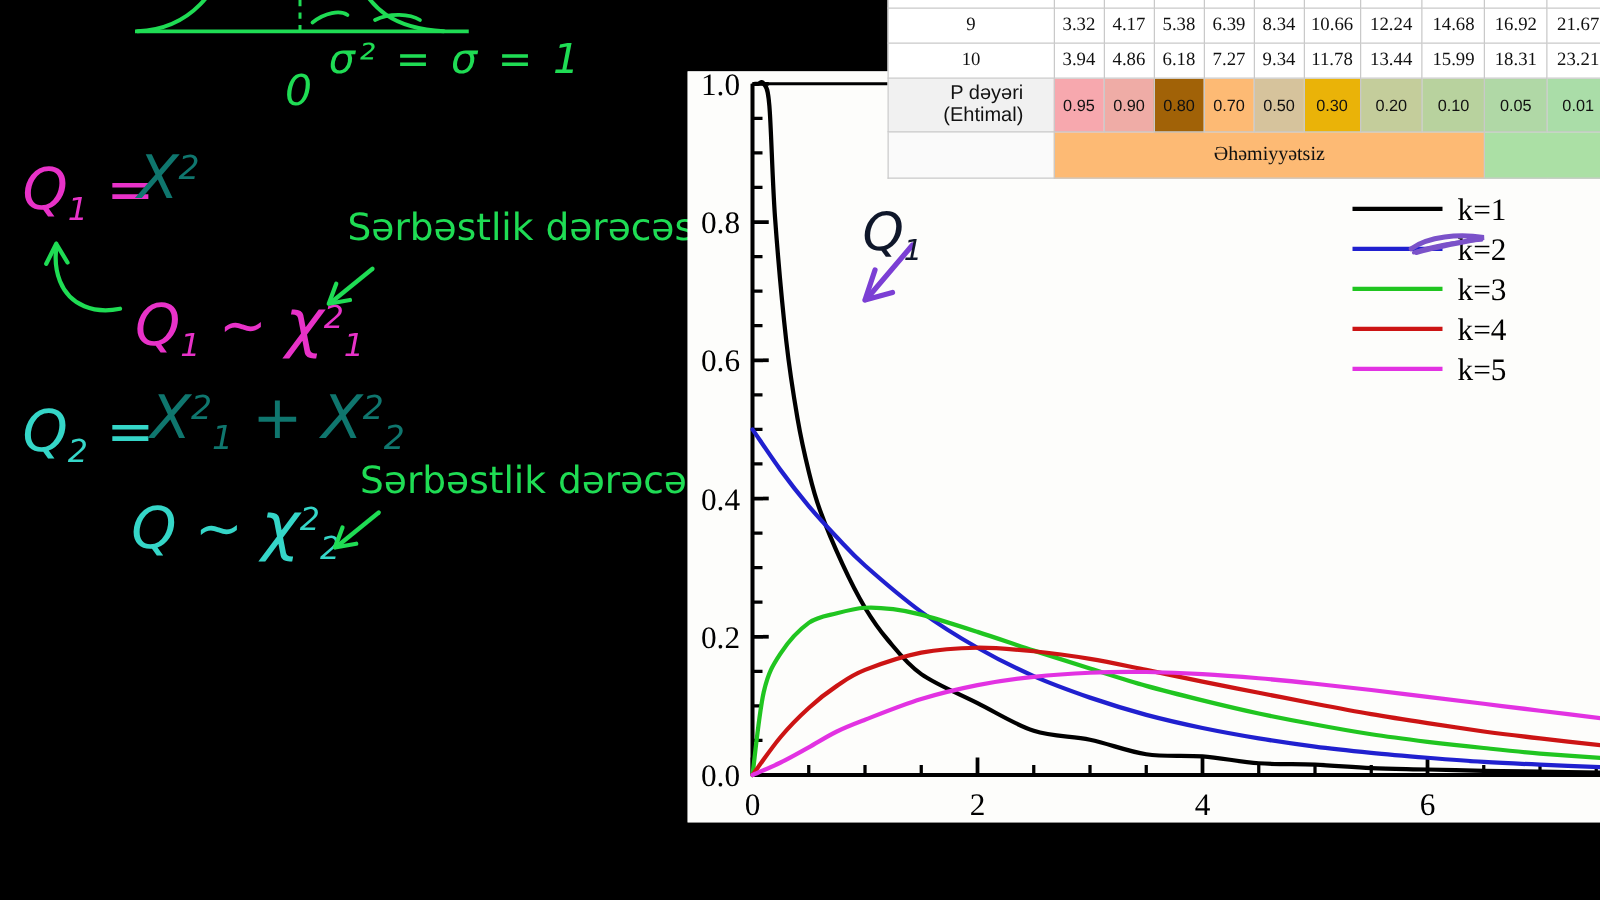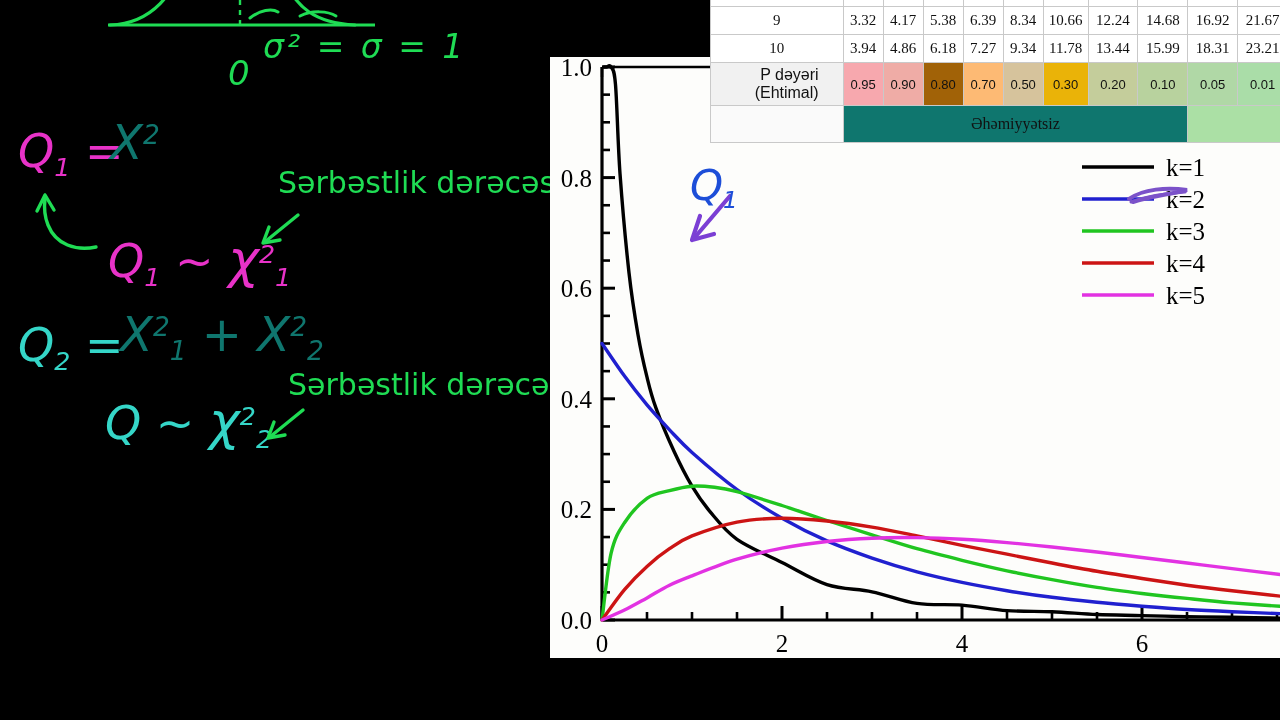--- a/index.html
+++ b/index.html
@@ -5,21 +5,21 @@
   html,body{margin:0;padding:0;background:#000;}
   body{width:1280px;height:720px;overflow:hidden;font-family:"Liberation Serif",serif;}
   #stage{position:relative;width:1280px;height:720px;background:#000;}
 
   
   .hw{position:absolute;white-space:nowrap;line-height:1;}
   .hw-green{color:#1fdc54;}
   .hw-magenta{color:#e832c8;}
   .hw-salmon{color:#0f766e;}
   .hw-cyan{color:#35d6c8;}
-  .hw-purple{color:#1d4ed8;}
+  .hw-purple{color:#0f172a;}
   .script{font-family:"DejaVu Sans",sans-serif;font-style:italic;}
   .sub{font-size:.55em;vertical-align:-0.35em;}
   .sup{font-size:.55em;vertical-align:0.55em;}
 
   
   #chi-table{position:absolute;left:710px;top:-22px;width:578px;
              border-collapse:collapse;background:#fff;
              font-family:"Liberation Serif",serif;font-size:15px;color:#111;}
   #chi-table td{border:1px solid #c9c9c9;padding:3px 5px;text-align:center;
                 height:21px;background:#fff;}
@@ -256,21 +256,21 @@
           <td class="w-narrow" style="background: #fdba74;">0.70</td>
           <td class="w-narrow" style="background: rgb(214, 195, 156);">0.50</td>
           <td class="w-narrow" style="background: #eab308;">0.30</td>
           <td class="w-wide" style="background: rgb(196, 205, 155);">0.20</td>
           <td class="w-wide" style="background: rgb(184, 210, 158);">0.10</td>
           <td class="w-wide" style="background: rgb(176, 216, 166);">0.05</td>
           <td class="w-wide" style="background: rgb(170, 221, 168);">0.01</td>
         </tr>
         <tr class="banner">
           <td class="rowhead blank"></td>
-          <td colspan="8" style="background: #0f766e; border-right: 1px solid rgb(201, 201, 201);">Əhəmiyyətsiz</td>
+          <td colspan="8" style="background: #fdba74; border-right: 1px solid rgb(201, 201, 201);">Əhəmiyyətsiz</td>
           <td colspan="2" style="background: rgb(171, 224, 165);"></td>
         </tr>
       </tbody>
   </table>
 
   <div class="ann" style="left:1125px;top:183px;">
     <svg width="70" height="24" viewBox="0 0 70 24">
       <path d="M4,16 C18,6 42,4 62,7 C46,11 24,14 8,19" fill="none" stroke="#7b52c9" stroke-width="4" stroke-linecap="round"></path>
       <path d="M6,19 C22,13 44,10 60,9" fill="none" stroke="#7b52c9" stroke-width="3" stroke-linecap="round"></path>
     </svg>

